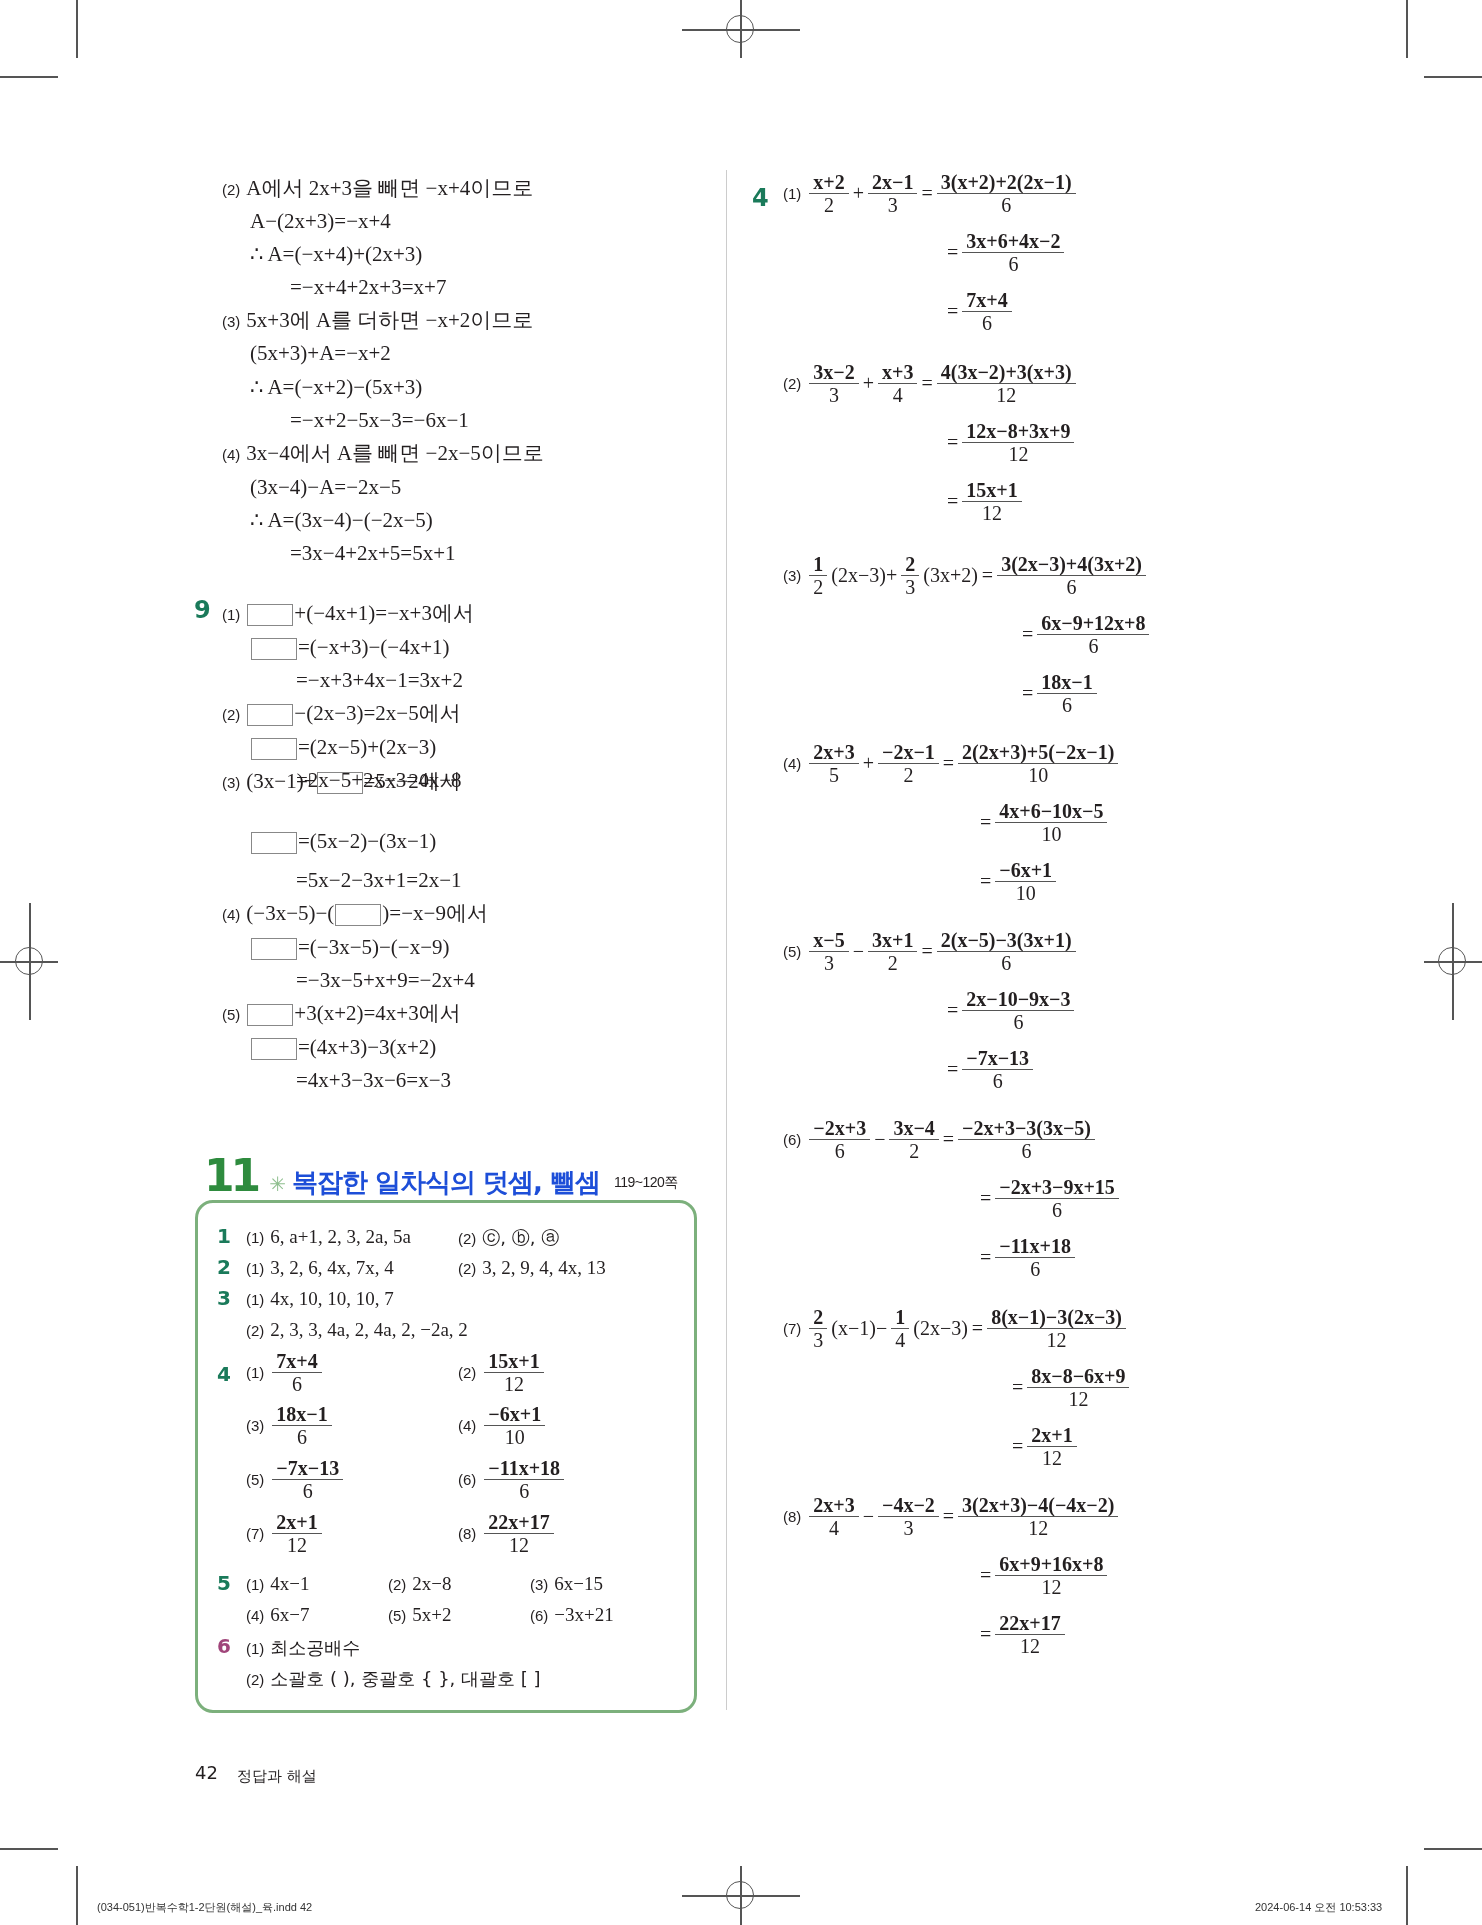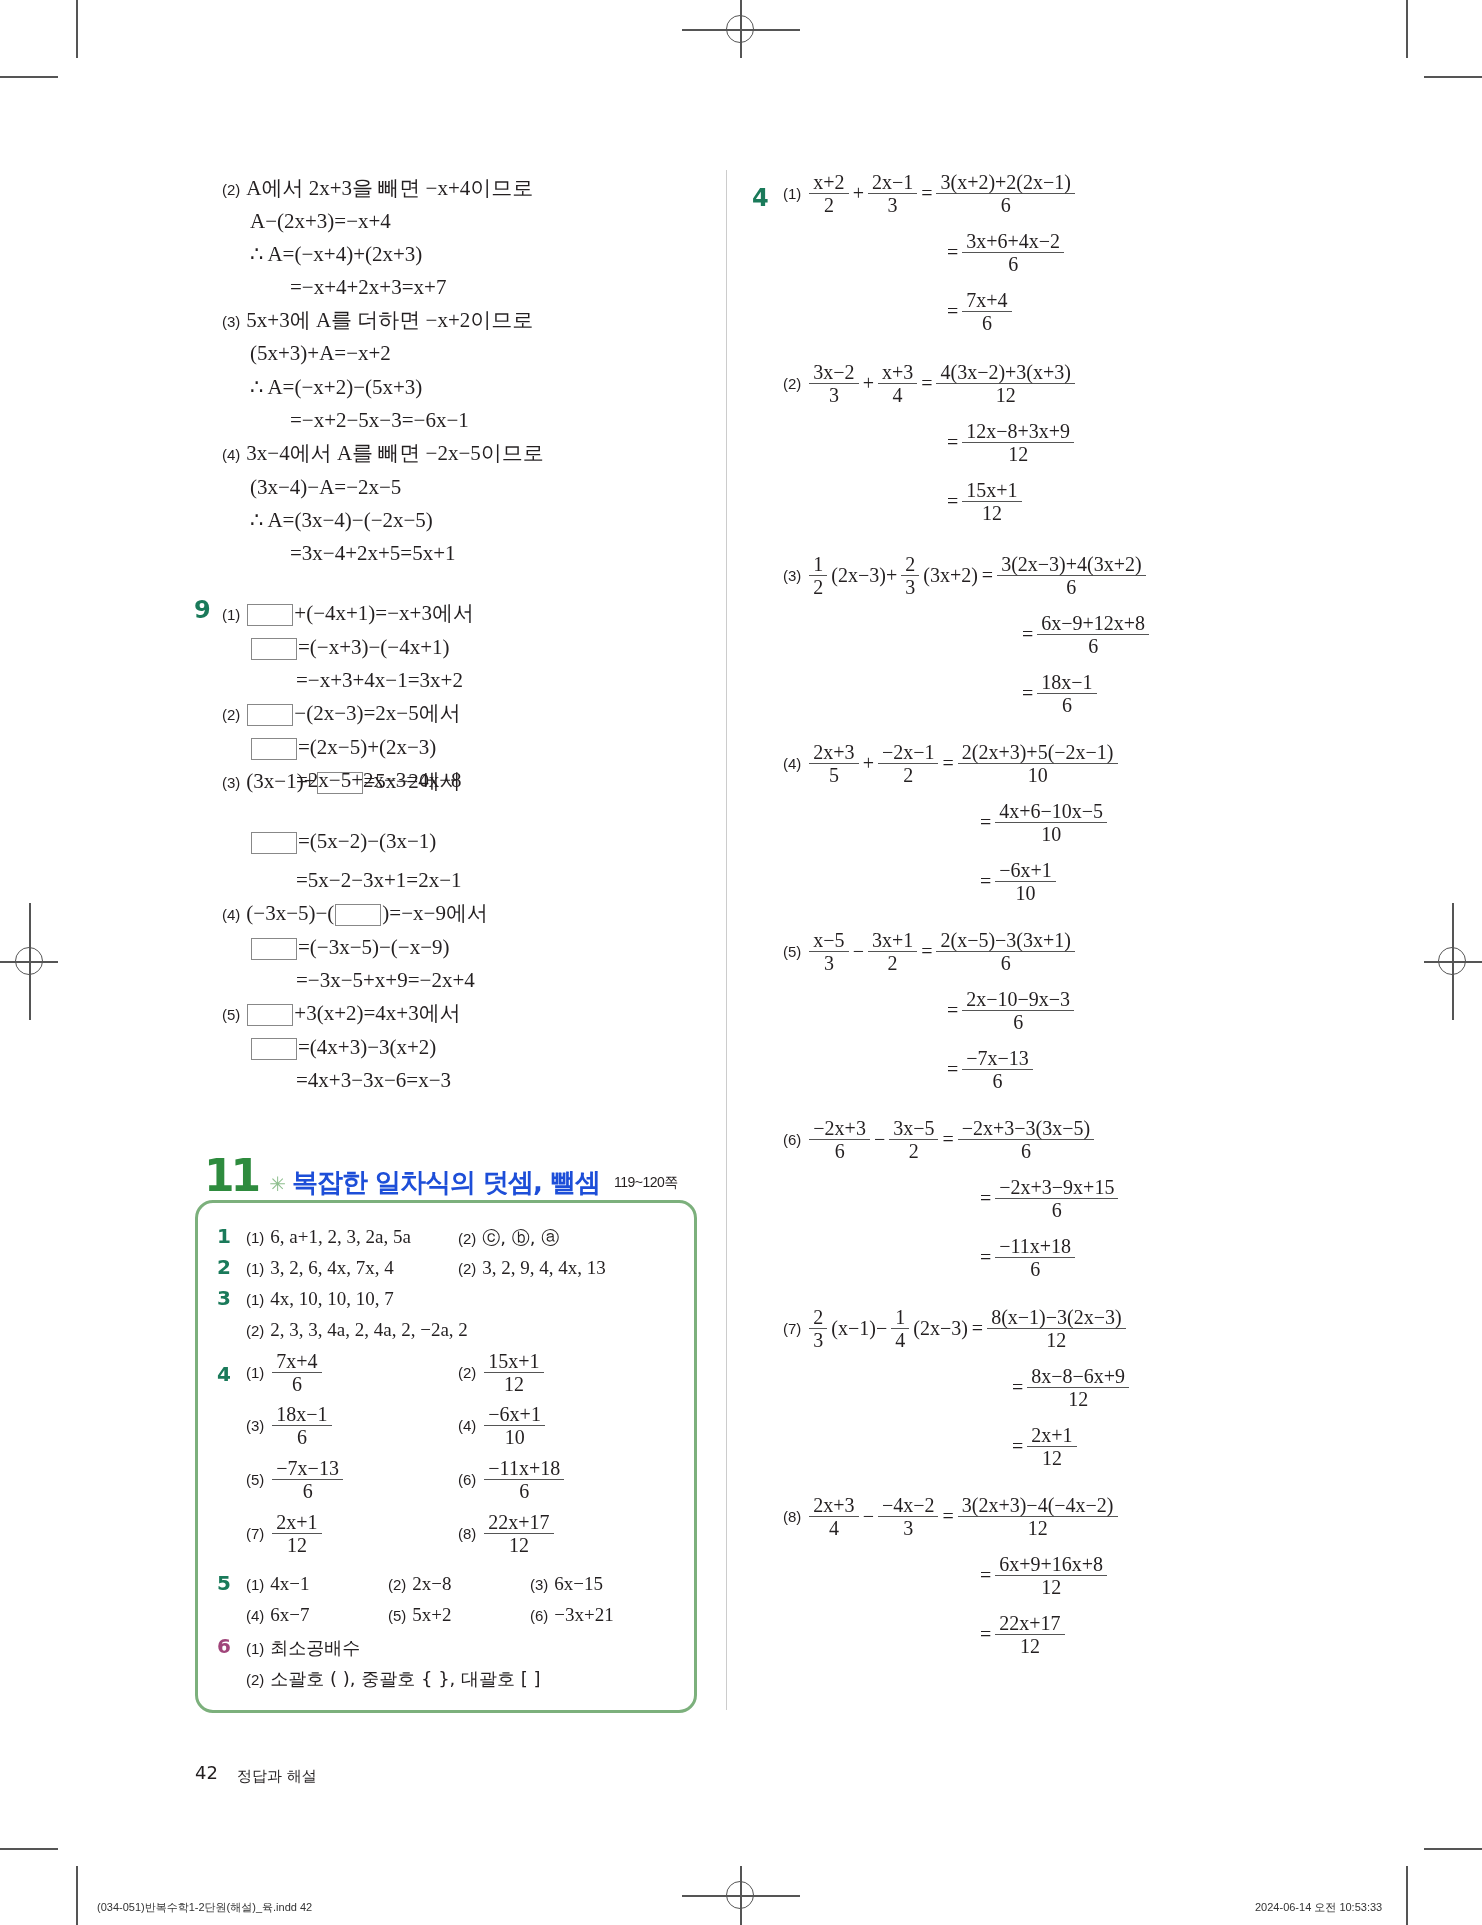--- a/index.html
+++ b/index.html
@@ -8,21 +8,21 @@
   .crop { position: absolute; background: #555; }
   .reg { position: absolute; width: 28px; height: 28px; border: 1.5px solid #555; border-radius: 50%; }
   .line { position: absolute; height: 34px; font-size: 19px; line-height: 34px; white-space: nowrap; }
   .m { font-family: "Liberation Serif", "DejaVu Serif", serif; font-size: 21px; }
   .lbl { font-family: "Liberation Sans", "DejaVu Sans", sans-serif; font-size: 15px; margin-right: 6px; }
   .ko { font-family: "DejaVu Sans", "Liberation Sans", sans-serif; font-size: 18px; }
   .qnum { position: absolute; font-family: "DejaVu Sans", "Liberation Sans", sans-serif; font-weight: bold; color: #1a7a5a; font-size: 24px; }
   .blank { display: inline-block; width: 46px; height: 22px; border: 1.5px solid #888; vertical-align: middle; margin: 0 1px; }
   .eqrow { position: absolute; display: flex; align-items: center; font-family: "Liberation Serif", "DejaVu Serif", serif; font-size: 20px; white-space: nowrap; }
   .frac { display: inline-flex; flex-direction: column; align-items: center; vertical-align: middle; margin: 0 2px; }
-  .frac .num { padding: 0 4px; line-height: 22px; border-bottom: 1.3px solid #555; }
+  .frac .num { padding: 0 4px; line-height: 22px; border-bottom: 1.3px solid #555; font-weight: bold; }
   .frac .den { padding: 0 4px; line-height: 22px; }
   .op { margin: 0 2px; }
   .divider { position: absolute; left: 726px; top: 170px; width: 1px; height: 1540px; background: #ccc; }
   .sec-title { position: absolute; left: 204px; top: 1150px; display: flex; align-items: baseline; }
   .sec-num { font-family: "DejaVu Sans", sans-serif; font-weight: bold; font-size: 44px; color: #2e8b3e; letter-spacing: -4px; }
   .sec-star { font-family: "DejaVu Sans", sans-serif; color: #8fbf8f; font-size: 20px; margin: 0 6px 0 12px; }
   .sec-text { font-family: "DejaVu Sans", sans-serif; font-weight: bold; font-size: 26px; color: #1d4ed8; letter-spacing: -1px; }
   .sec-pages { position: absolute; left: 614px; top: 1174px; font-family: "Liberation Sans", sans-serif; font-size: 14px; letter-spacing: -0.5px; }
   .box { position: absolute; left: 195px; top: 1200px; width: 502px; height: 513px; border: 3px solid #7cb07c; border-radius: 18px; }
   .bnum { position: absolute; font-family: "DejaVu Sans", sans-serif; font-weight: bold; font-size: 20px; color: #1a7a5a; }
@@ -352,21 +352,21 @@
       </span>
     </div>
     <div class="eqrow" style="left: 783px; top: 1117px;">
       <span class="lbl">(6)</span>
       <span class="frac">
         <span class="num">−2x+3</span>
         <span class="den">6</span>
       </span>
       <span class="op">−</span>
       <span class="frac">
-        <span class="num">3x−5</span>
+        <span class="num">3x−4</span>
         <span class="den">2</span>
       </span>
       <span class="op">=</span>
       <span class="frac">
         <span class="num">−2x+3−3(3x−5)</span>
         <span class="den">6</span>
       </span>
     </div>
     <div class="eqrow" style="left: 978px; top: 1176px;">
       <span class="op">=</span>

